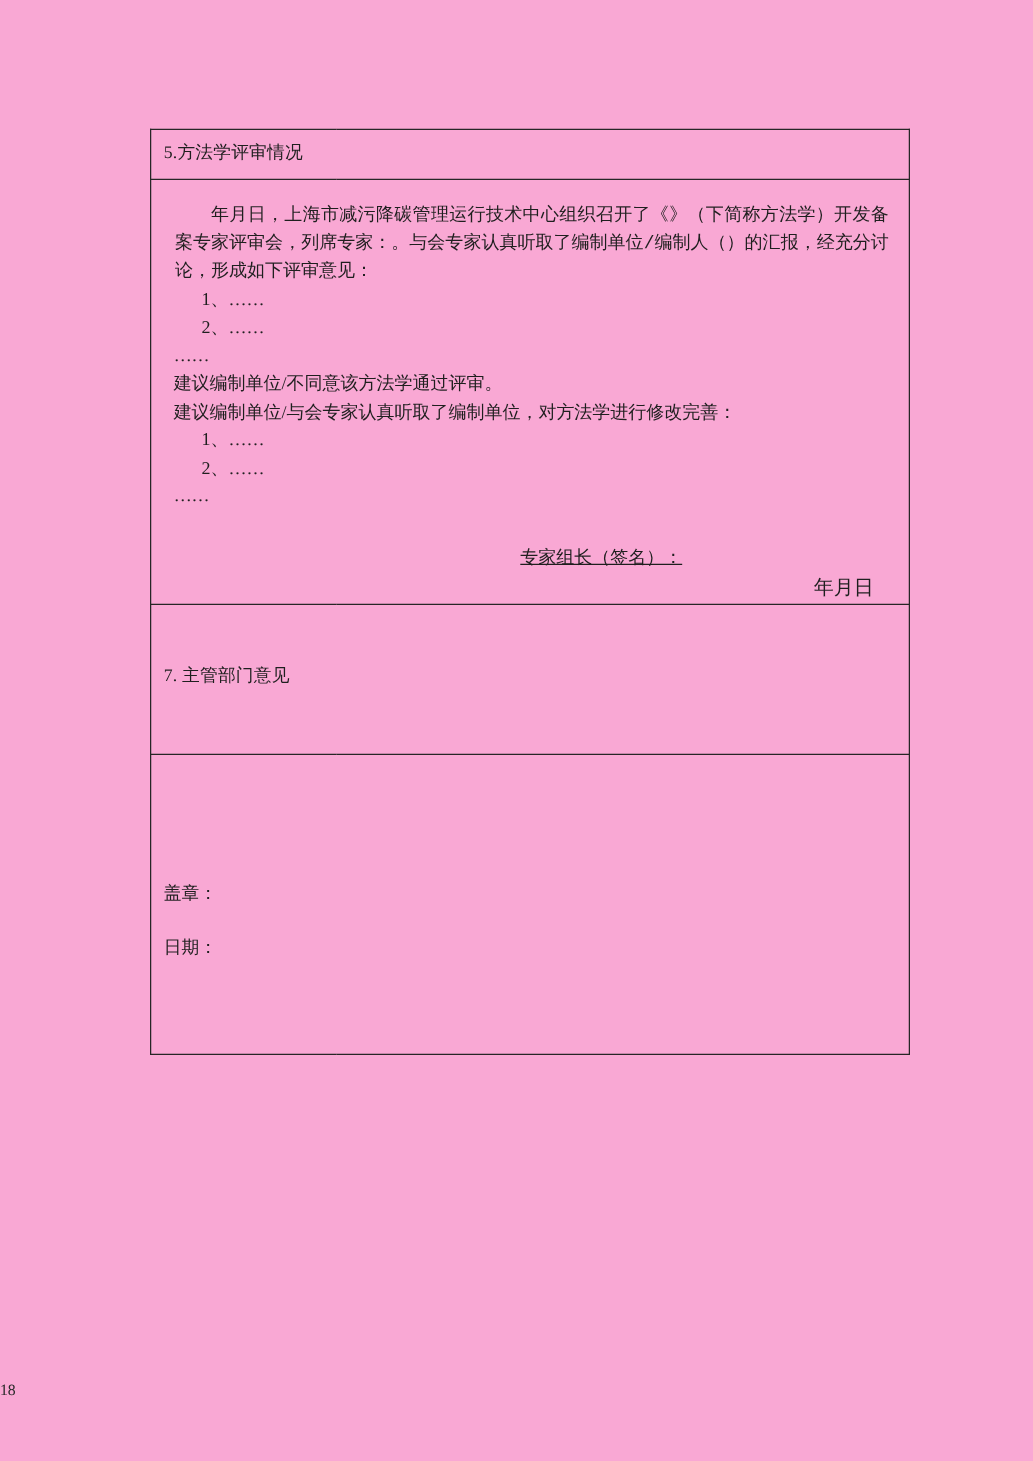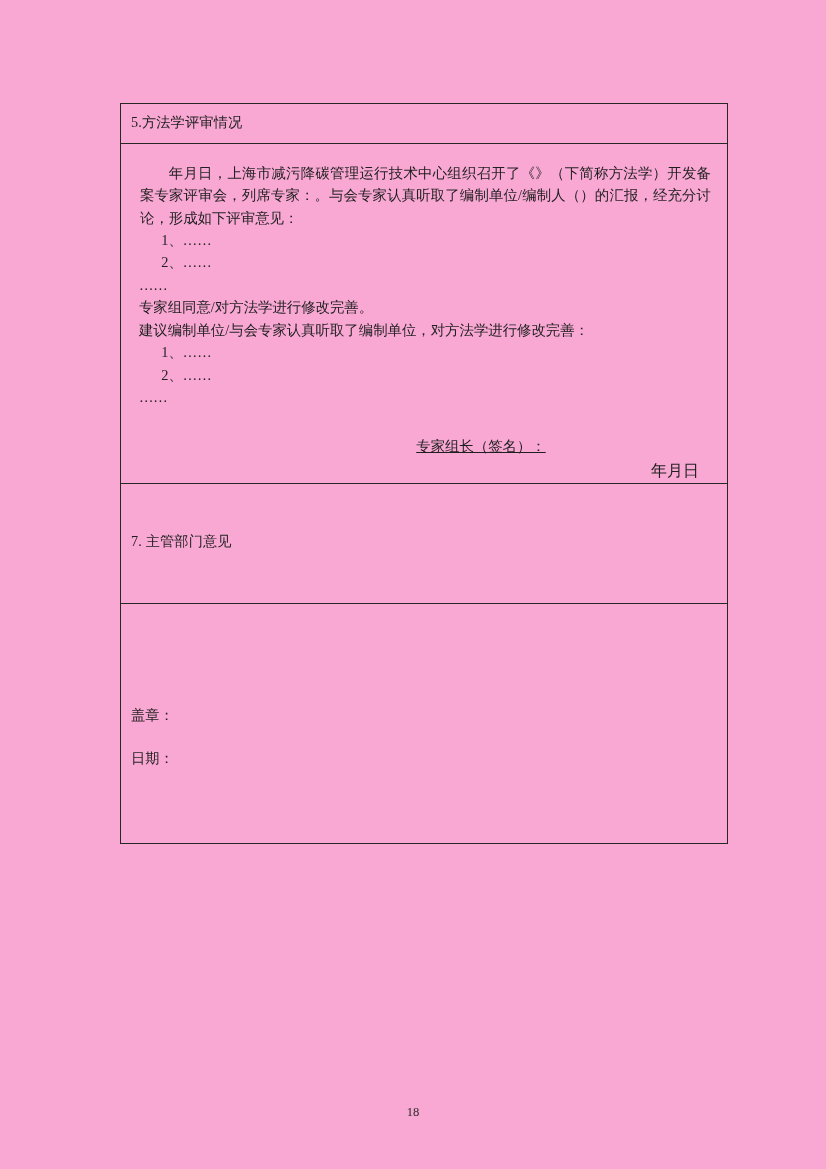--- a/index.html
+++ b/index.html
@@ -58,20 +58,21 @@
   
   .row-body5 { height: 297px; }
 
   .body-para {
     text-indent: 2em;
     margin: 0;
     padding: 0 14px 0 9px;
     font-size: 14.4px;
     line-height: 1.56;
     text-align: justify;
+    font-family: Liberation Mono, monospace;
   }
   .list-line {
     margin: 0;
     padding-left: 2.1em;
     font-size: 14.4px;
     line-height: 1.56;
   }
   .plain-line {
     margin: 0;
     padding-left: 0.55em;
@@ -131,21 +132,20 @@
   .row-final { height: 240px; }
   .final-inner { padding: 101px 0 0 10px; }
   .final-gap { height: 21px; }
 
   
   .page-number {
     position: absolute;
     left: 0;
     top: 1105px;
     width: 826px;
-    text-align: center;
     font-size: 12.6px;
     color: #2a2a2a;
     font-family: "Liberation Serif", "DejaVu Serif", serif;
   }
 </style>
 </head>
 <body>
 
 <div class="page">
 
@@ -166,21 +166,21 @@
 
       <tr class="row-body5">
         <td colspan="2">
           <div class="body5-inner">
             <p class="body-para">年月日，上海市减污降碳管理运行技术中心组织召开了《》（下简称方法学）开发备案专家评审会，列席专家：。与会专家认真听取了编制单位/编制人（）的汇报，经充分讨论，形成如下评审意见：</p>
 
             <p class="list-line">1、……</p>
             <p class="list-line">2、……</p>
             <p class="plain-line">……</p>
 
-            <p class="plain-line">专家组同意/对方法学进行修改完善。</p>
+            <p class="plain-line">建议编制单位/不同意该方法学通过评审。</p>
             <p class="plain-line">建议编制单位/与会专家认真听取了编制单位，对方法学进行修改完善：</p>
 
             <p class="list-line">1、……</p>
             <p class="list-line">2、……</p>
             <p class="plain-line">……</p>
 
             <div class="sign-block">
               <div class="sign-leader">专家组长（签名）：</div>
               <div class="sign-date">年月日</div>
             </div>

